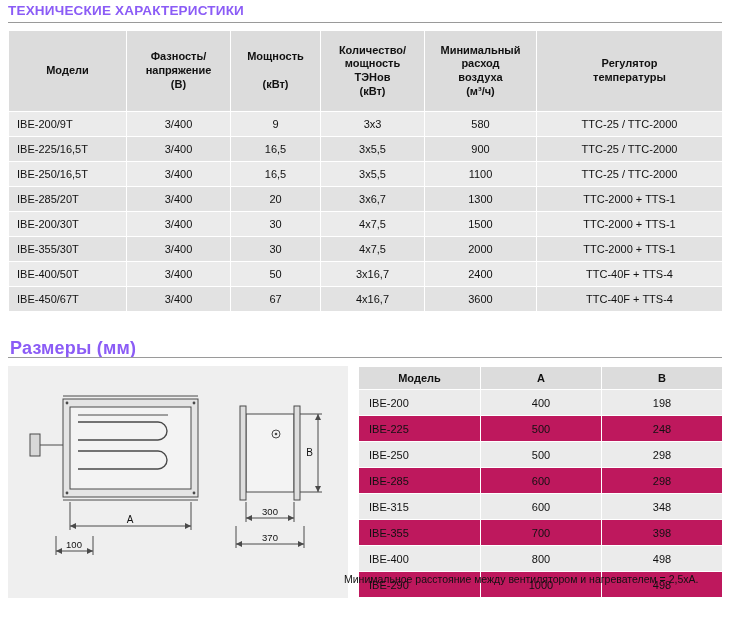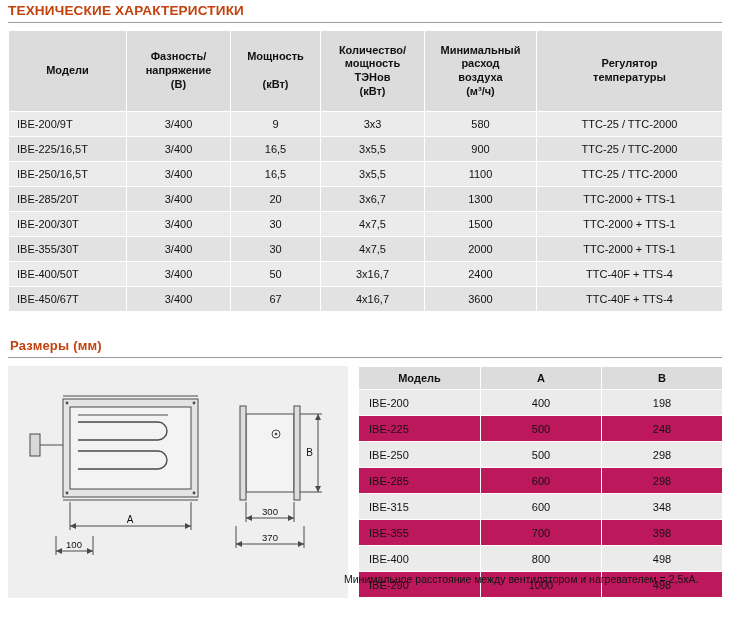--- a/index.html
+++ b/index.html
@@ -19,32 +19,32 @@
     position: relative;
     width: 730px;
     height: 618px;
   }
 
   
   .section-title {
     font-size: 13.5px;
     font-weight: bold;
     letter-spacing: 0.2px;
-    color: #c2410c;
+    color: #8b5cf6;
   }
   #title-main {
     position: absolute;
     left: 8px;
     top: 3px;
   }
   #title-dims {
     position: absolute;
     left: 10px;
     top: 338px;
-    font-size: 13px;
+    font-size: 18px;
   }
   .rule {
     position: absolute;
     left: 8px;
     width: 714px;
     height: 1px;
     background: #9a9a9a;
   }
   #rule-top { top: 22px; }
   #rule-dims { top: 357px; }

